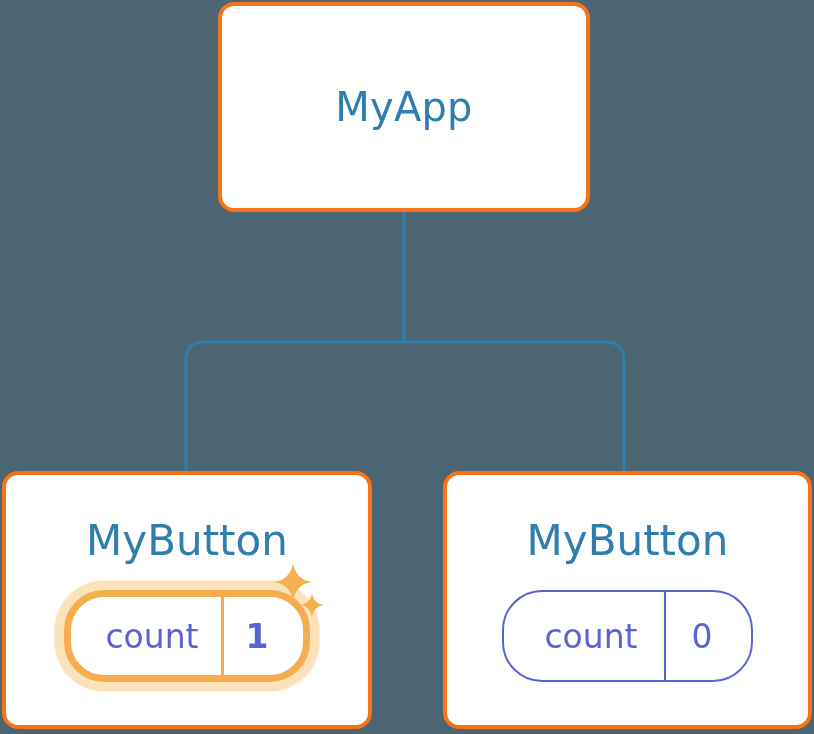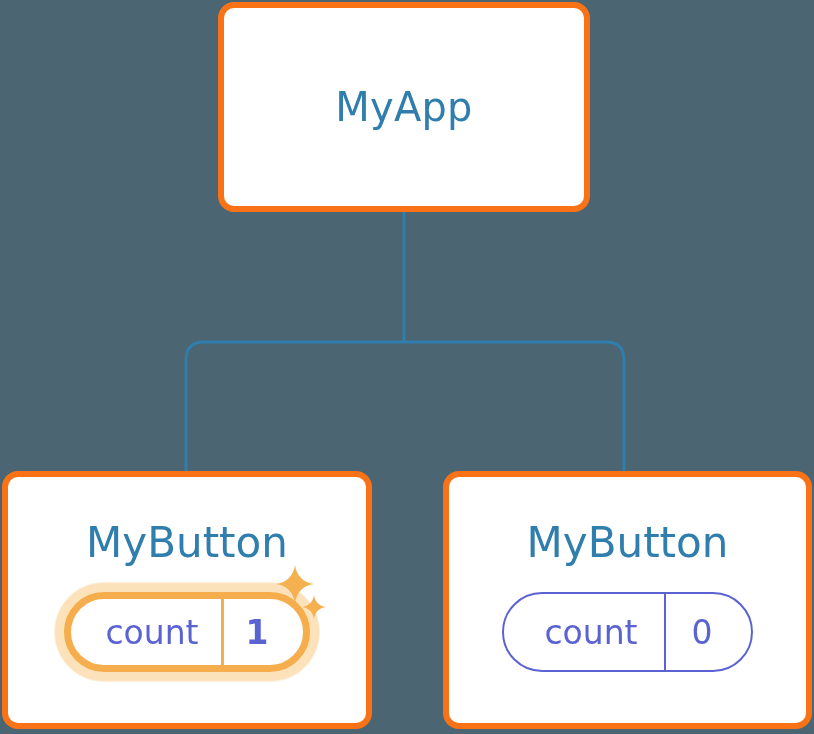--- a/index.html
+++ b/index.html
@@ -30,21 +30,21 @@
     top: 0;
     width: 814px;
     height: 734px;
     z-index: 1;
   }
 
   
   .card {
     position: absolute;
     background: #ffffff;
-    border: 6px solid #f97316;
+    border: 4px solid #f97316;
     border-radius: 16px;
     z-index: 2;
     display: flex;
     flex-direction: column;
     align-items: center;
   }
 
   
   #root-card {
     left: 218px;
@@ -91,21 +91,21 @@
     margin-top: 28px;
     display: flex;
     align-items: center;
     justify-content: center;
   }
 
   .pill {
     position: relative;
     display: flex;
     align-items: stretch;
-    height: 80px;
+    height: 92px;
     border-radius: 40px;
     background: #ffffff;
     z-index: 3;
   }
 
   
   .pill.plain {
     border: 2px solid #5b63d3;
   }
 

